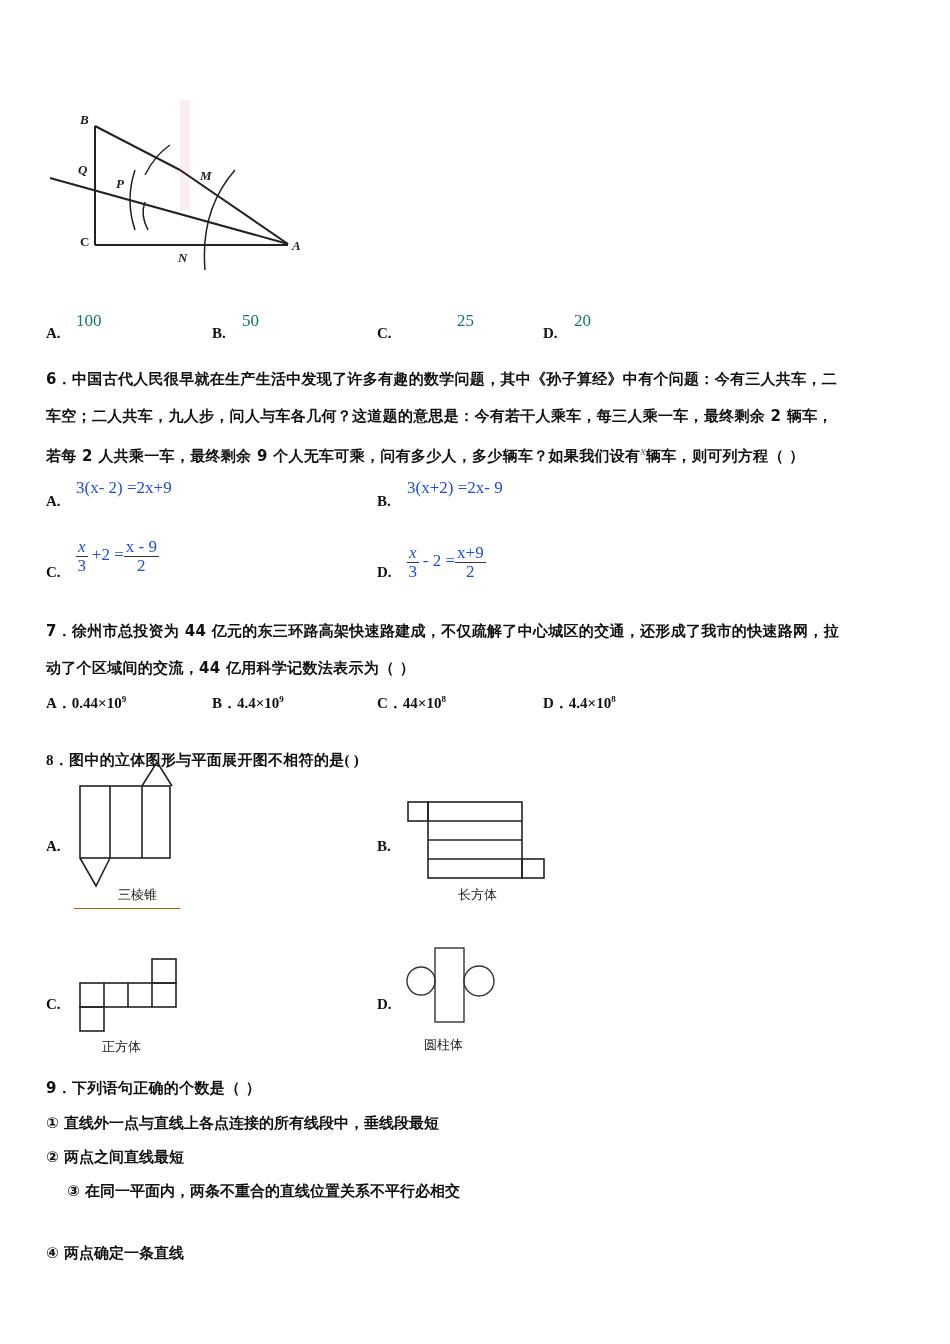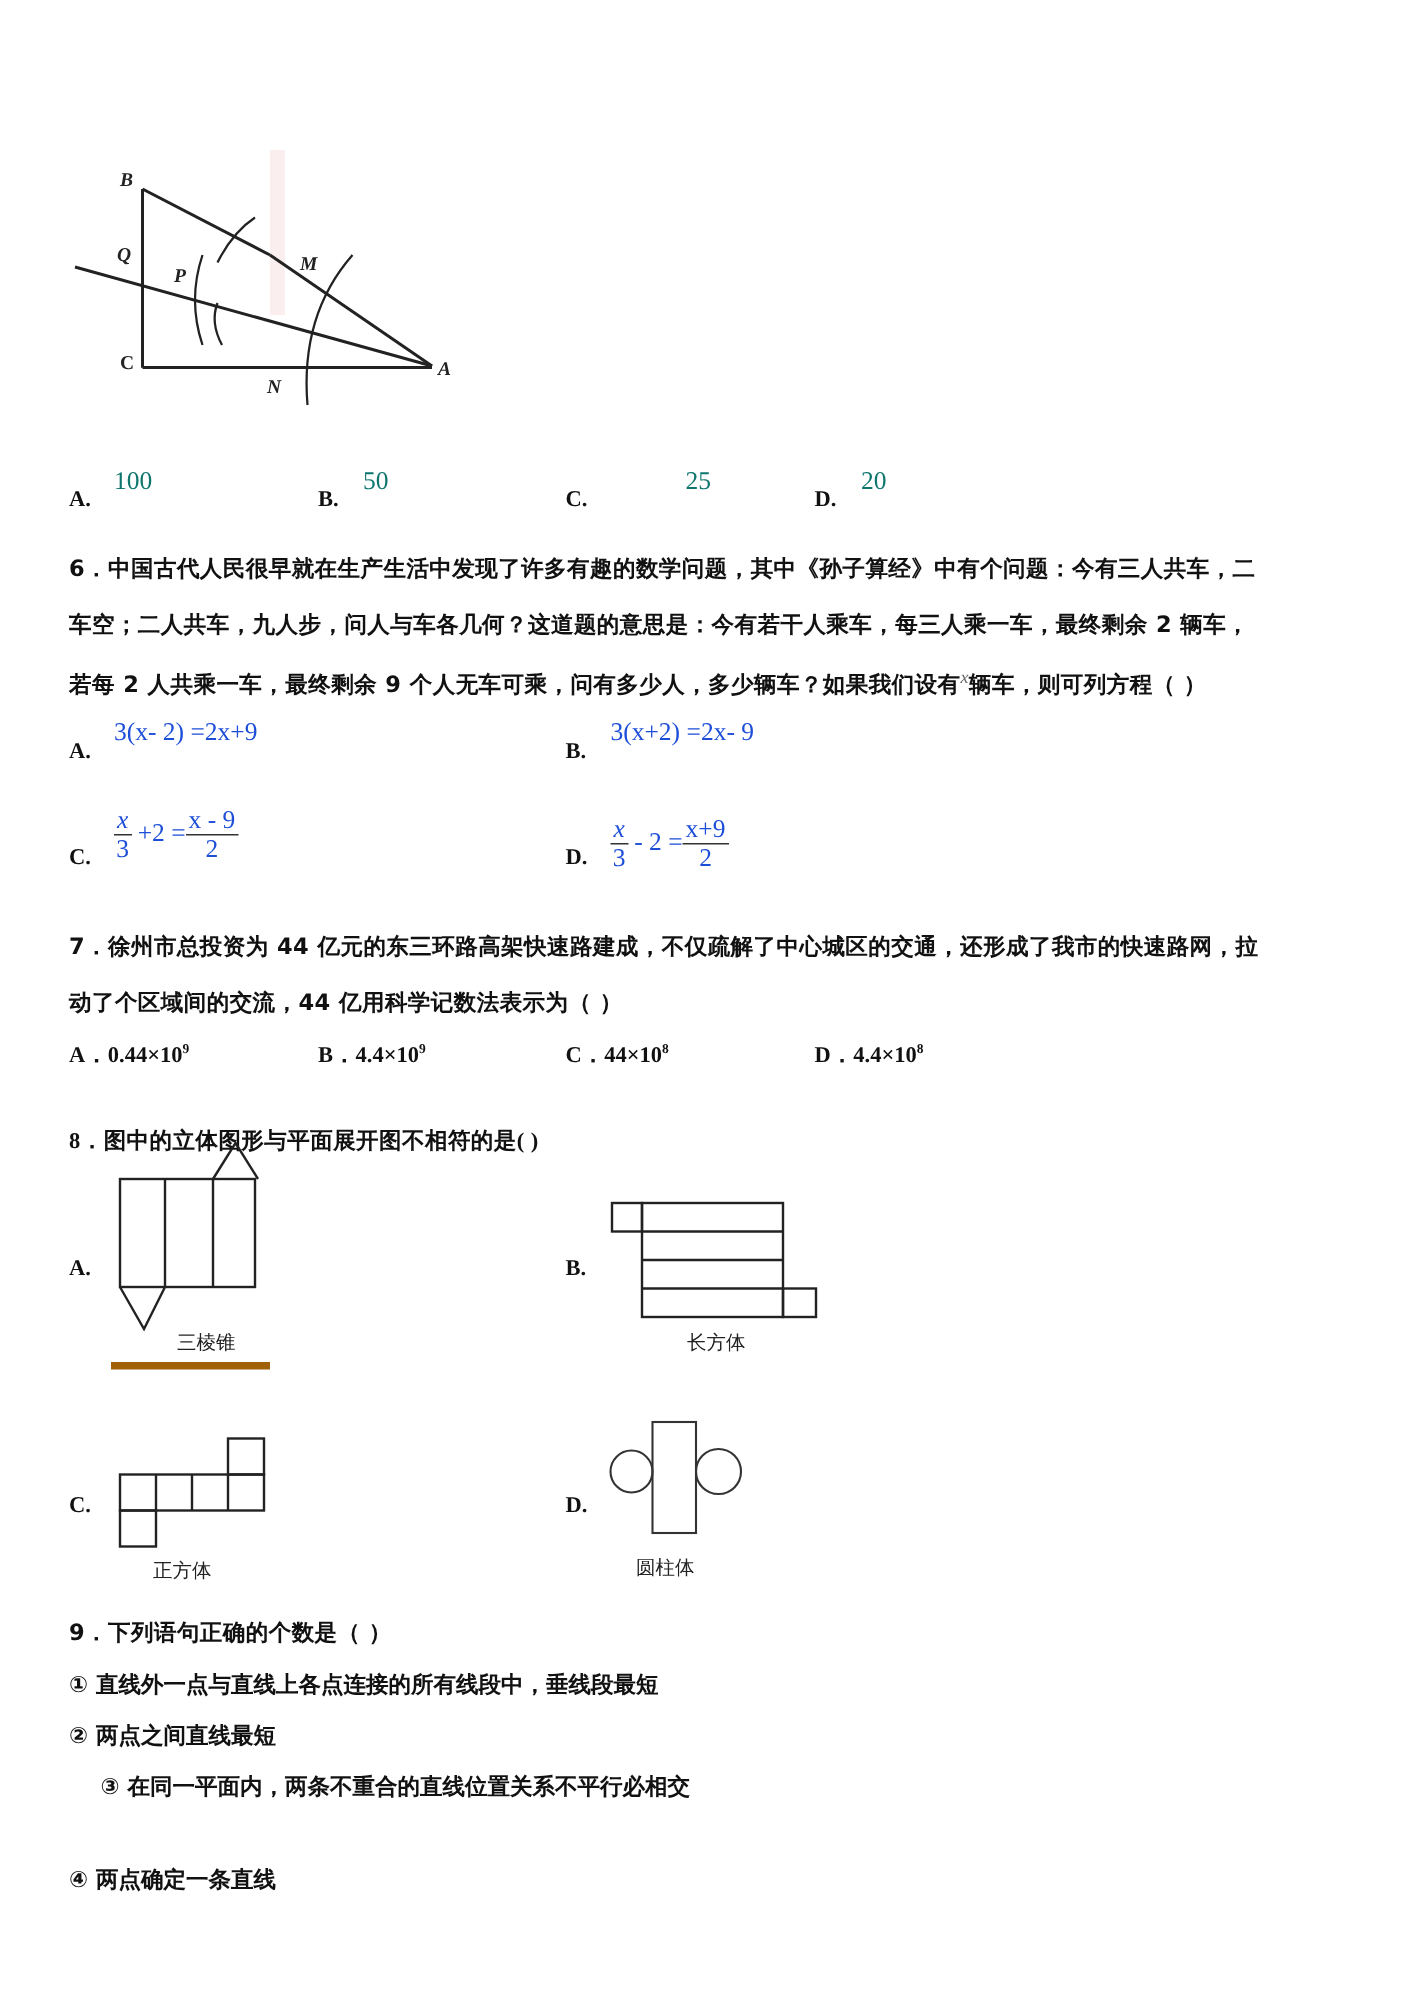--- a/index.html
+++ b/index.html
@@ -95,21 +95,21 @@
   <span class="sci" style="left:46px;top:694px;"><span>A．</span><span>0.44×10</span><sup>9</sup></span>
   <span class="sci" style="left:212px;top:694px;"><span>B．</span><span>4.4×10</span><sup>9</sup></span>
   <span class="sci" style="left:377px;top:694px;"><span>C．</span><span>44×10</span><sup>8</sup></span>
   <span class="sci" style="left:543px;top:694px;"><span>D．</span><span>4.4×10</span><sup>8</sup></span>
 </div>
 
 <div>
   <div class="qline" style="top:751px;font-family:Liberation Serif, serif;">8．图中的立体图形与平面展开图不相符的是(    )</div>
 
   <span class="opt-letter" style="left:46px;top:838px;">A.</span>
-  <div class="abs" style="left:74px;top:758px;width:106px;height:150px;border-bottom:5px solid #a16207;">
+  <div class="abs" style="left:74px;top:758px;width:106px;height:150px;border-bottom:1px solid #a16207;">
     <svg width="106" height="150" viewBox="0 0 106 150">
       <g stroke="#222" stroke-width="1.6" fill="none">
         <rect x="6" y="28" width="90" height="72"></rect>
         <line x1="36" y1="28" x2="36" y2="100"></line>
         <line x1="68" y1="28" x2="68" y2="100"></line>
         <polyline points="68,28 83,4 98,28"></polyline>
         <polyline points="6,100 22,128 36,100"></polyline>
       </g>
     </svg>
     <span class="fig-label" style="left:44px;top:128px;">三棱锥</span>

